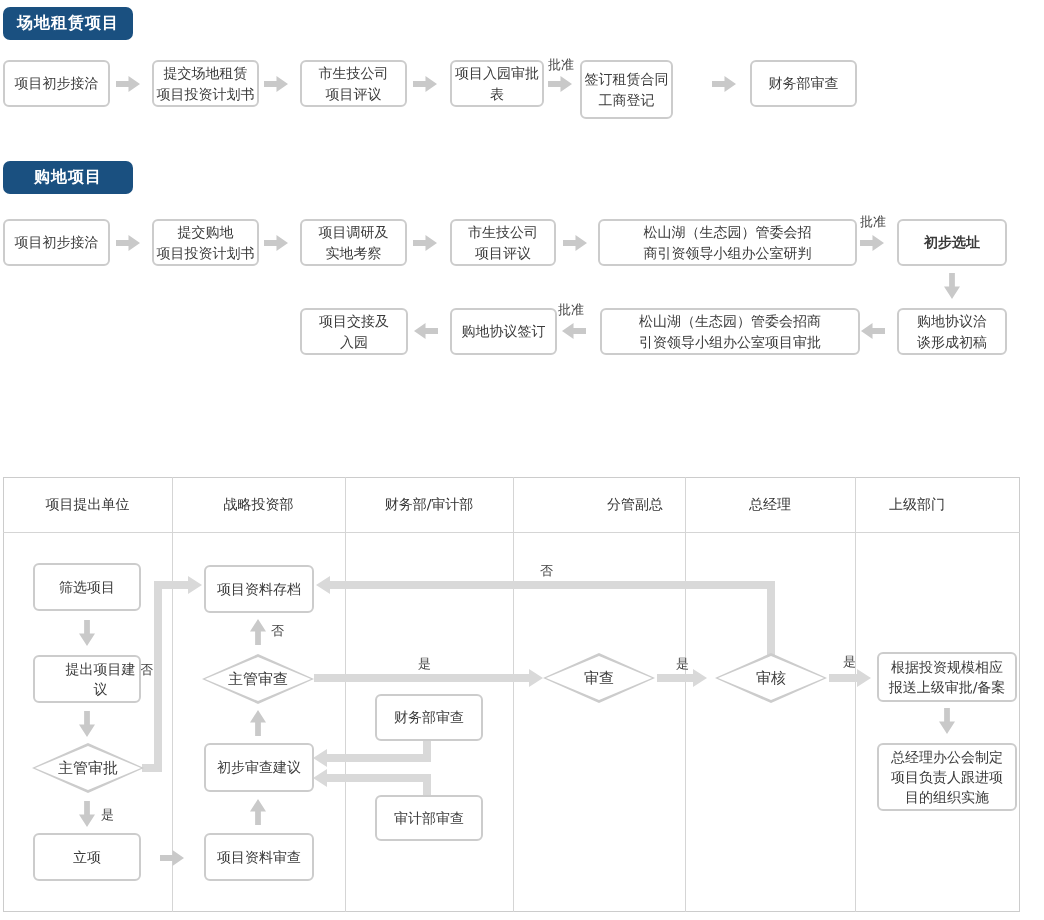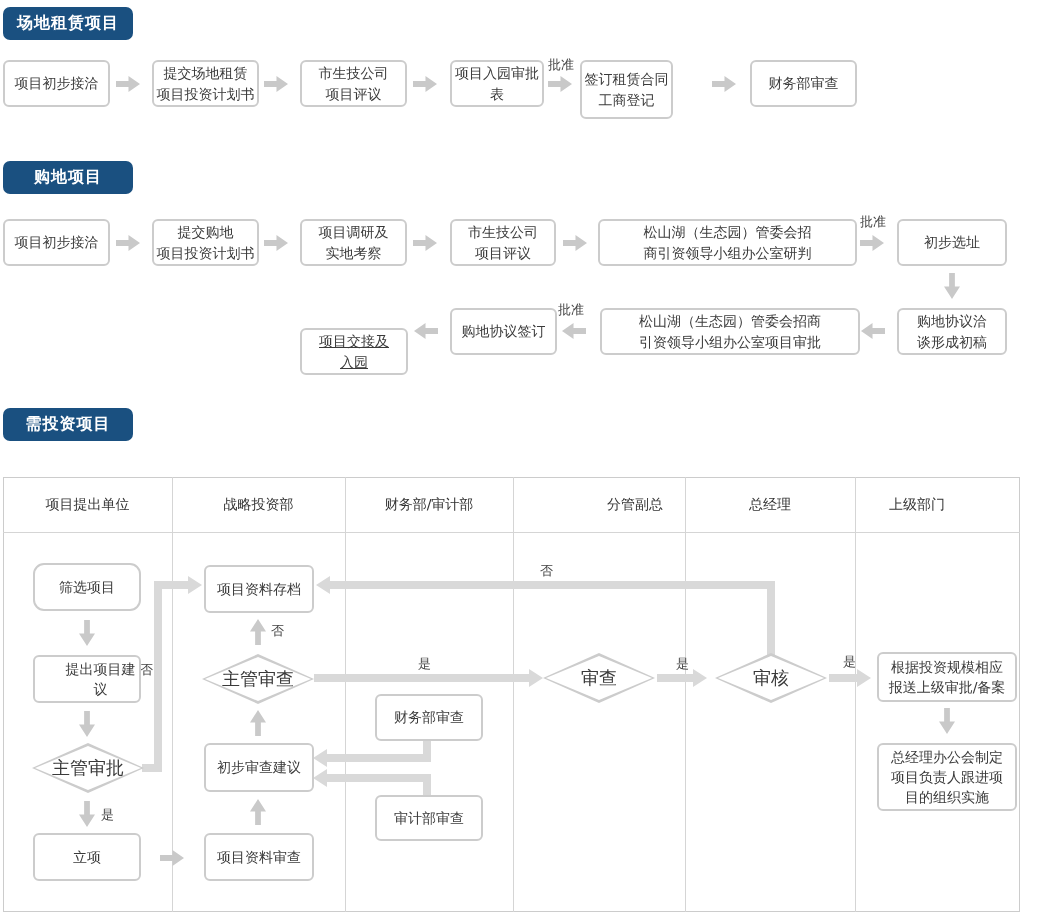--- a/index.html
+++ b/index.html
@@ -23,21 +23,21 @@
   .tri{position:absolute;width:0;height:0;}
   .tri.r{border-top:9px solid transparent;border-bottom:9px solid transparent;border-left:14px solid var(--line,#d9d9d9);}
   .tri.l{border-top:9px solid transparent;border-bottom:9px solid transparent;border-right:14px solid var(--line,#d9d9d9);}
   
   .diamond{position:absolute;}
   .diamond .outer{position:absolute;inset:0;background:var(--border,#ccc);
                   clip-path:polygon(50% 0,100% 50%,50% 100%,0 50%);}
   .diamond .inner{position:absolute;inset:3px;background:#fff;
                   clip-path:polygon(50% 0,100% 50%,50% 100%,0 50%);}
   .diamond .dlbl{position:absolute;inset:0;display:flex;align-items:center;justify-content:center;
-                 font-size:18px;color:#3a3a3a;}
+                 font-size:15px;color:#3a3a3a;}
   
   .tbl{position:absolute;left:3px;top:477px;width:1015px;height:433px;border:1px solid #ccc;}
   .vline{position:absolute;top:477px;height:435px;width:1px;background:#d5d5d5;}
   .hline{position:absolute;left:3px;top:532px;width:1017px;height:1px;background:#d5d5d5;}
   .hcell{position:absolute;top:477px;height:55px;display:flex;align-items:center;justify-content:center;
          font-size:14px;color:#333;}
 </style>
 </head>
 <body>
 
@@ -71,37 +71,36 @@
   <div class="node" style="left:300px;top:219px;width:107px;height:47px;">项目调研及
 实地考察</div>
   <div class="ar r" style="left:413px;top:235px;"></div>
   <div class="node" style="left:450px;top:219px;width:106px;height:47px;">市生技公司
 项目评议</div>
   <div class="ar r" style="left:563px;top:235px;"></div>
   <div class="node" style="left:598px;top:219px;width:259px;height:47px;">松山湖（生态园）管委会招
 商引资领导小组办公室研判</div>
   <div class="lbl" style="left:860px;top:213px;">批准</div>
   <div class="ar r" style="left:860px;top:235px;"></div>
-  <div class="node" style="left:897px;top:219px;width:110px;height:47px;">初步选址</div>
+  <div class="node" style="left:897px;top:219px;width:110px;height:47px;font-weight:bold;">初步选址</div>
 
   <div class="ar d" style="left:944px;top:273px;"></div>
 
   <div class="node" style="left:897px;top:308px;width:110px;height:47px;">购地协议洽
 谈形成初稿</div>
   <div class="ar l" style="left:861px;top:323px;"></div>
   <div class="node" style="left:600px;top:308px;width:260px;height:47px;">松山湖（生态园）管委会招商
 引资领导小组办公室项目审批</div>
   <div class="lbl" style="left:558px;top:301px;">批准</div>
   <div class="ar l" style="left:562px;top:323px;"></div>
   <div class="node" style="left:450px;top:308px;width:107px;height:47px;">购地协议签订</div>
   <div class="ar l" style="left:414px;top:323px;"></div>
-  <div class="node" style="left:300px;top:328px;width:108px;height:47px;text-decoration:underline;">项目交接及
+  <div class="node" style="left:300px;top:308px;width:108px;height:47px;">项目交接及
 入园</div>
 
-  <div class="badge" style="top:408px;">需投资项目</div>
 
   <div class="tbl"></div>
   <div class="vline" style="left:172px;"></div>
   <div class="vline" style="left:345px;"></div>
   <div class="vline" style="left:513px;"></div>
   <div class="vline" style="left:685px;"></div>
   <div class="vline" style="left:855px;"></div>
   <div class="hline"></div>
 
   <div class="hcell" style="left:3px;width:169px;">项目提出单位</div>
@@ -135,21 +134,21 @@
   <div class="lbl" style="left:843px;top:653px;">是</div>
 
   <div class="seg" style="left:423px;top:740px;width:8px;height:22px;"></div>
   <div class="seg" style="left:326px;top:754px;width:105px;height:8px;"></div>
   <div class="tri l" style="left:313px;top:749px;"></div>
 
   <div class="seg" style="left:423px;top:774px;width:8px;height:21px;"></div>
   <div class="seg" style="left:326px;top:774px;width:105px;height:8px;"></div>
   <div class="tri l" style="left:313px;top:769px;"></div>
 
-  <div class="node" style="left:33px;top:563px;width:108px;height:48px;border-radius:11px;">筛选项目</div>
+  <div class="node" style="left:33px;top:563px;width:108px;height:48px;">筛选项目</div>
   <div class="ar d" style="left:79px;top:620px;"></div>
   <div class="node" style="left:33px;top:655px;width:108px;height:48px;padding-left:27px;">提出项目建议</div>
   <div class="ar d" style="left:79px;top:711px;"></div>
   <div class="diamond" style="left:32px;top:743px;width:112px;height:50px;">
     <div class="outer"></div>
       <div class="inner"></div>
     <div class="dlbl">主管审批</div>
   </div>
   <div class="ar d" style="left:79px;top:801px;"></div>
   <div class="lbl" style="left:101px;top:806px;">是</div>

